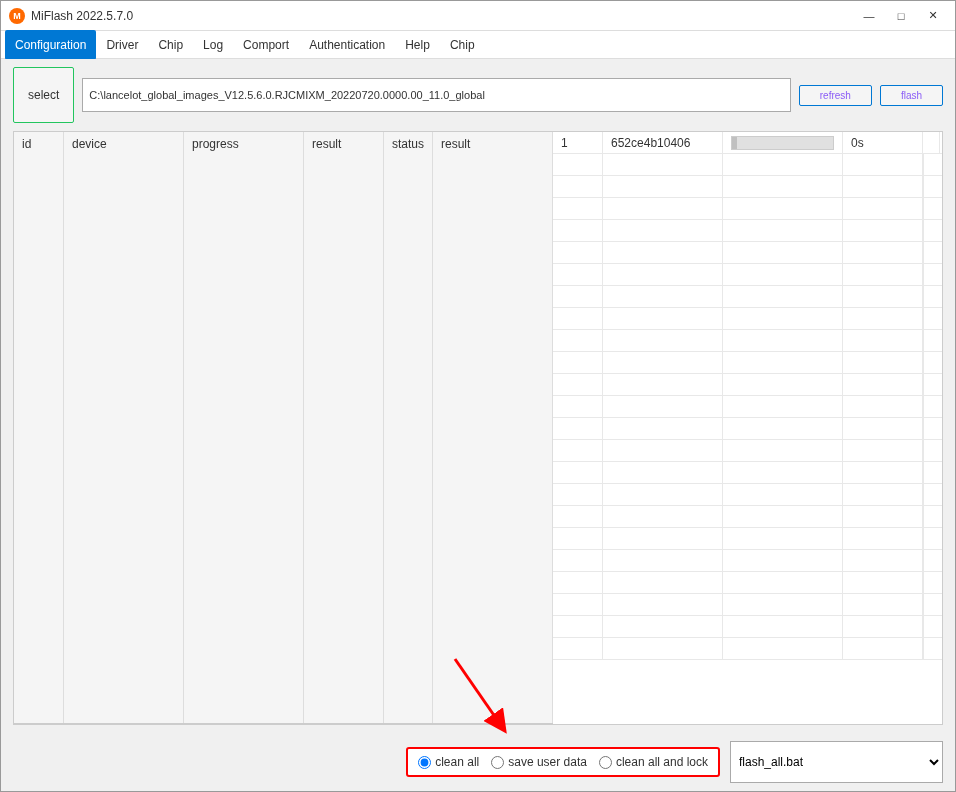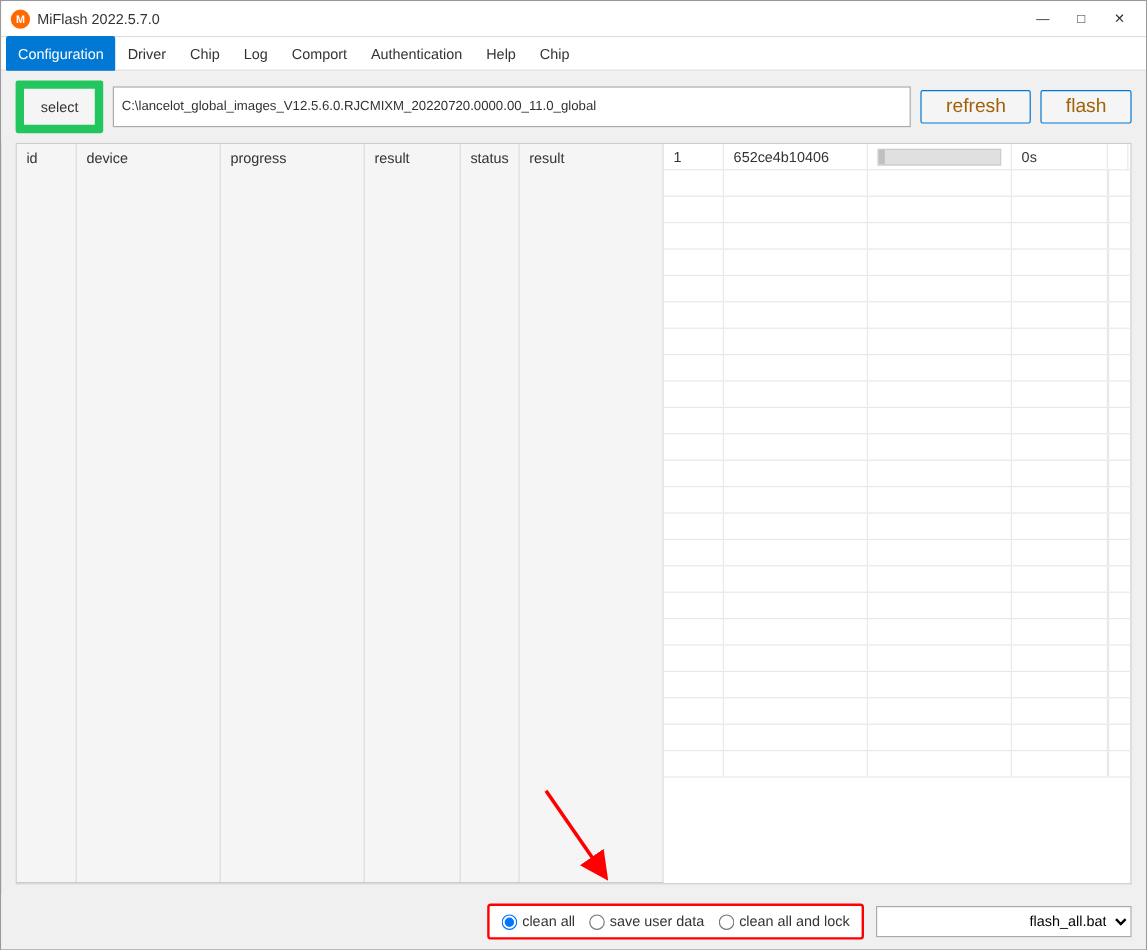--- a/index.html
+++ b/index.html
@@ -90,45 +90,45 @@
 
     .toolbar {
       background: #f0f0f0;
       padding: 8px 12px;
       display: flex;
       align-items: center;
       gap: 8px;
       flex-shrink: 0;
     }
     .btn {
-      padding: 8px 14px;
-      border: 7px solid #22c55e;
+      padding: 20px 14px;
+      border: 1px solid #22c55e;
       background: #f5f5f5;
       cursor: pointer;
       font-size: 12px;
       border-radius: 2px;
       color: #333;
     }
     .path-input {
       flex: 1;
       height: 24px;
       border: 1px solid #aaa;
       padding: 16px 6px;
       font-size: 11px;
       color: #333;
       background: white;
     }
     .btn-primary {
       padding: 4px 20px;
       border: 1px solid #0078d4;
       background: #f5f5f5;
       cursor: pointer;
-      font-size: 16px;
+      font-size: 10px;
       border-radius: 2px;
-      color: #a16207;
+      color: #8b5cf6;
     }
 
     .table-container {
       flex: 1;
       margin: 0 12px 8px 12px;
       border: 1px solid #ccc;
       background: white;
       overflow: hidden;
       display: flex;
       flex-direction: row;
@@ -213,27 +213,26 @@
       gap: 4px;
       cursor: pointer;
       font-size: 12px;
       color: #333;
     }
     .radio-input {
       cursor: pointer;
     }
     .mode-dropdown {
       margin-left: 10px;
-      height: 26px;
+      height: 42px;
       border: 1px solid #aaa;
       background: white;
       font-size: 12px;
       padding: 0 4px;
       min-width: 120px;
-      text-align: right;
     }
   </style>
 </head>
 <body>
 
 <div class="window">
 
   <div class="title-bar">
     <div class="title-bar-left">
       <div class="app-icon">

